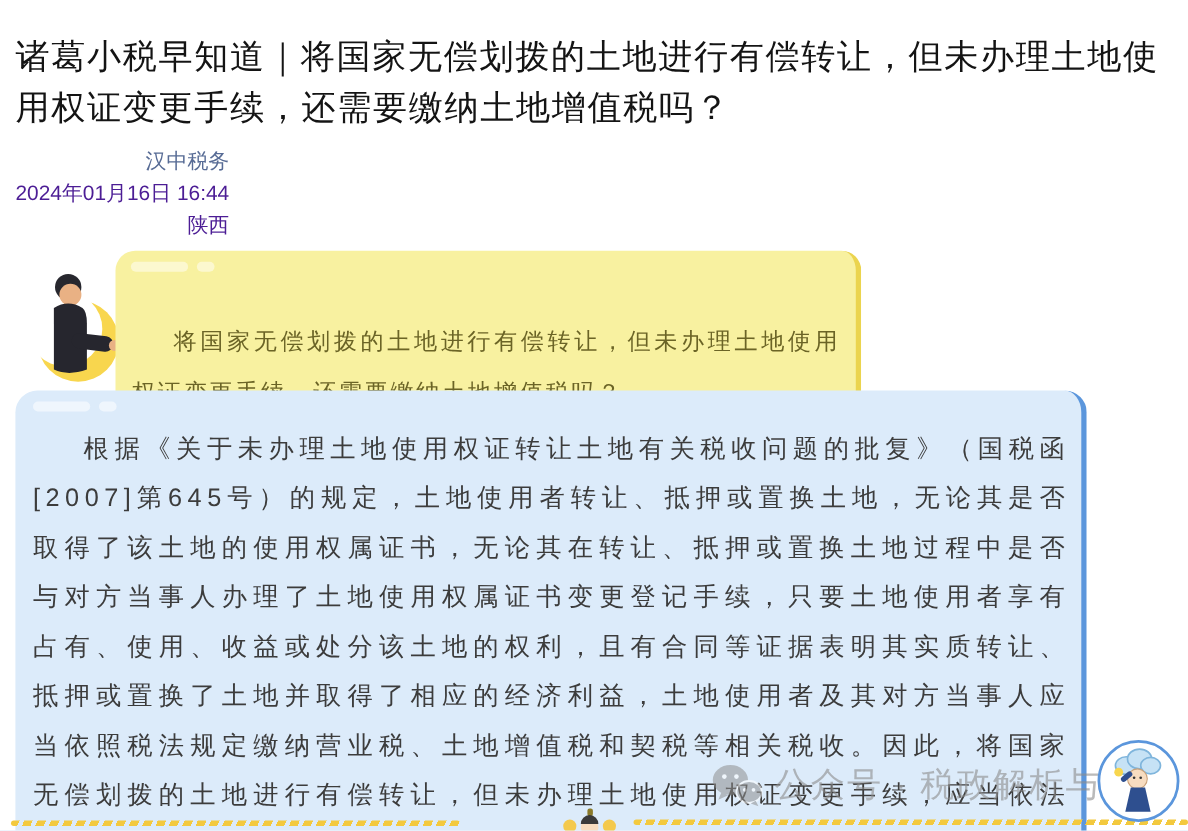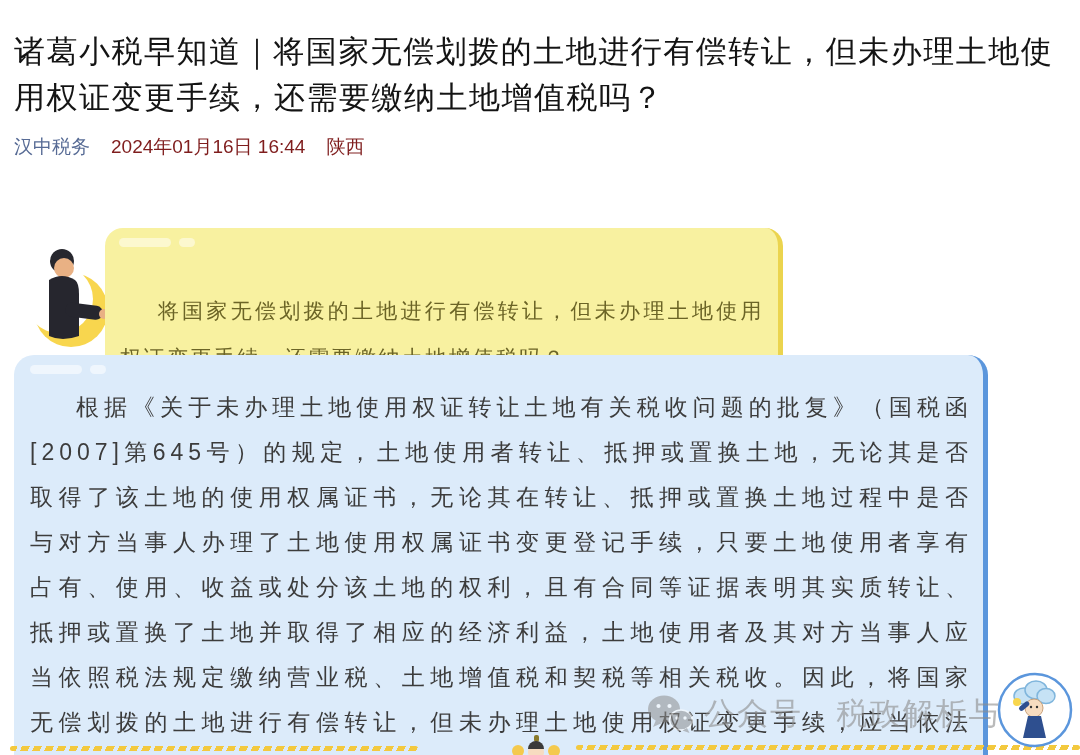--- a/index.html
+++ b/index.html
@@ -9,25 +9,26 @@
     font-family:"Liberation Sans","DejaVu Sans",sans-serif;
   }
   
   .title{
     position:absolute;left:14px;top:8px;width:1056px;
     font-size:31px;font-weight:400;line-height:46px;
     color:#141414;letter-spacing:1.5px;
   }
   .meta{
     position:absolute;left:14px;top:134px;
-    display:flex;align-items:flex-start;gap:21px;
+    display:flex;align-items:flex-end;gap:3px;
     font-size:19px;
+    flex-direction:column;
   }
   .author{color:#576b95;cursor:pointer;}
-  .date,.loc{color:#7f1d1d;}
+  .date,.loc{color:#4c1d95;}
   
   .avatar{position:absolute;left:16px;top:246px;width:98px;height:104px;}
   .q-bubble{
     position:absolute;left:105px;top:228px;width:678px;box-sizing:border-box;
     background:#F8F1A0;border-radius:18px;
     border-right:5px solid #EBD44E;border-bottom:6px solid #E7D047;
     padding:59px 14px 8px 15px;
   }
   .q-tail{
     position:absolute;left:8px;top:100%;margin-top:2px;

